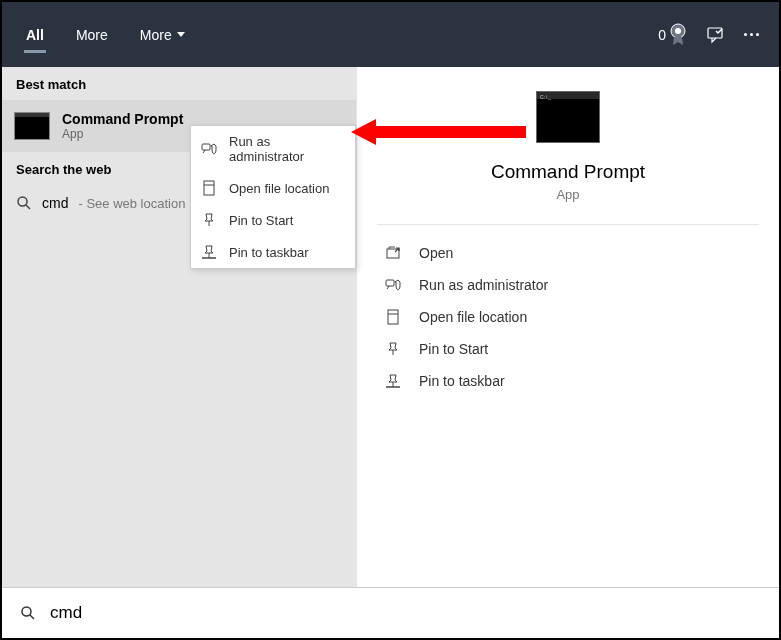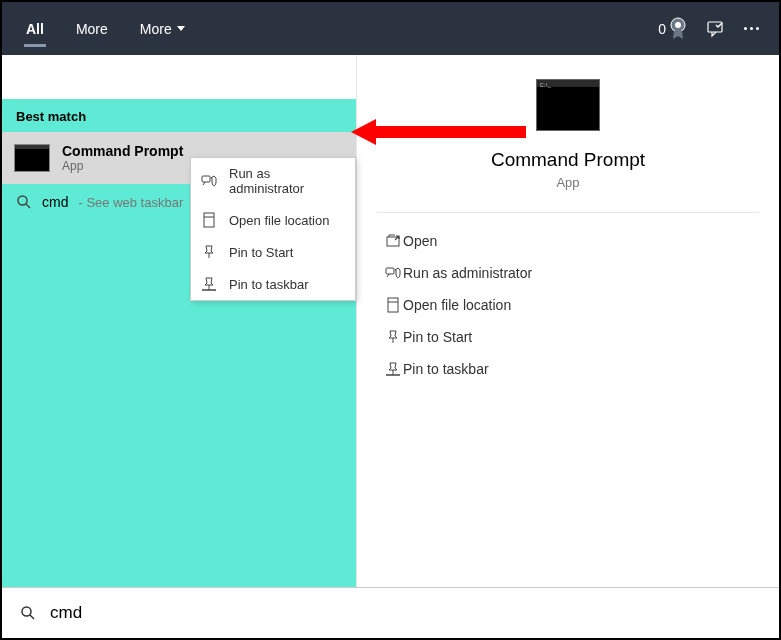--- a/index.html
+++ b/index.html
@@ -1,36 +1,36 @@
 <!DOCTYPE html>
 <html><head>
   <meta charset="utf-8">
   <style>
     * { margin: 0; padding: 0; box-sizing: border-box; font-family: 'Segoe UI', Tahoma, sans-serif; }
     body { width: 781px; height: 640px; background: #fff; border: 2px solid #000; position: relative; overflow: hidden; }
     
-    .topbar { height: 53px; background: #2b3340; display: flex; align-items: center; padding: 0 8px; color: #fff; }
+    .topbar { height: 65px; background: #2b3340; display: flex; align-items: center; padding: 0 8px; color: #fff; }
     .topbar-tab { padding: 0 16px; font-size: 14px; height: 53px; display: flex; align-items: center; cursor: pointer; position: relative; }
     .topbar-tab.active { font-weight: 600; }
     .topbar-tab.active::after { content: ''; position: absolute; bottom: 8px; left: 14px; right: 14px; height: 3px; background: #8a98ab; }
     .topbar-more { display: flex; align-items: center; gap: 5px; }
     .chevron-down { width: 0; height: 0; border-left: 4px solid transparent; border-right: 4px solid transparent; border-top: 5px solid #fff; }
     .topbar-spacer { flex: 1; }
     .topbar-right { display: flex; align-items: center; gap: 18px; padding-right: 12px; }
     .badge-circle { display: flex; align-items: center; gap:2px; }
     .badge-num { font-size: 14px; color: #fff; }
     .medal { width: 20px; height: 24px; position: relative; display:inline-block; }
     .medal svg { width: 100%; height:100%; }
     .feedback-icon svg { width: 20px; height: 20px; }
     .dots-icon { display: flex; gap: 3px; }
     .dots-icon span { width: 3px; height: 3px; border-radius: 50%; background: #fff; }
     
     .content { display: flex; height: 534px; }
     
-    .left-panel { width: 354px; background: #5eead4; position: relative; margin-top: 44px; }
+    .left-panel { width: 354px; background: #e5e5e5; position: relative; }
     .section-header { font-size: 13px; font-weight: 600; padding: 10px 14px 8px; color: #000; }
     .result-item { height: 52px; background: #d9d9d9; display: flex; align-items: center; padding: 0 12px; gap: 12px; }
     .cmd-thumb { width: 36px; height: 28px; background: #000; border: 1px solid #888; position: relative; }
     .cmd-thumb .titlebar { height: 4px; background: #333; }
     .result-text { display: flex; flex-direction: column; }
     .result-title { font-size: 14px; font-weight: 600; color: #000; }
     .result-sub { font-size: 12px; color: #666; }
     
     .web-item { display: flex; align-items: center; padding: 10px 14px; gap: 10px; font-size: 14px; }
     .search-glyph { width: 16px; height: 16px; }
@@ -43,21 +43,21 @@
     
     .right-panel { flex: 1; background: #fff; border-left: 1px solid #e5e5e5; padding: 24px 0 0; }
     .hero { display: flex; flex-direction: column; align-items: center; padding-bottom: 22px; border-bottom: 1px solid #e5e5e5; margin: 0 20px; }
     .hero-thumb { width: 64px; height: 52px; background: #000; border: 1px solid #666; margin-bottom: 18px; position: relative; }
     .hero-thumb .titlebar { height: 7px; background: #2a2a2a; }
     .hero-thumb .tdot { position: absolute; top: 2px; left: 3px; font-size: 5px; color: #ccc; letter-spacing: 0.5px;}
     .hero-title { font-size: 19px; color: #000; margin-bottom: 4px; }
     .hero-sub { font-size: 13px; color: #777; }
     
     .action-list { padding: 12px 0; }
-    .action-item { display: flex; align-items: center; padding: 8px 28px; gap: 2px; font-size: 14px; color: #333; cursor: pointer; }
+    .action-item { display: flex; align-items: center; padding: 8px 28px; gap: 18px; font-size: 14px; color: #333; cursor: pointer; }
     .action-icon { width: 16px; height: 16px; flex-shrink: 0; }
     
     .searchbar { position: absolute; bottom: 0; left: 0; right: 0; height: 51px; border-top: 1px solid #ccc; background: #fff; display: flex; align-items: center; padding: 0 18px; gap: 14px; }
     .search-input { flex: 1; border: none; font-size: 17px; outline: none; }
     
     .arrow-annotation { position: absolute; left: 349px; top: 115px; width: 180px; height: 30px; z-index: 30; pointer-events: none; }
     .arrow-annotation svg { width: 100%; height: 100%; }
     
     svg { display: block; }
   </style>
@@ -107,29 +107,30 @@
     <div class="section-header">Best match</div>
     <div class="result-item">
       <div class="cmd-thumb">
           <div class="titlebar"></div>
         </div>
       <div class="result-text">
         <span class="result-title">Command Prompt</span>
         <span class="result-sub">App</span>
       </div>
     </div>
+    <div class="section-header">Search the web</div>
     <div class="web-item">
       <span class="search-glyph">
         <svg viewBox="0 0 16 16" fill="none" stroke="#444" stroke-width="1.5">
             <circle cx="6.5" cy="6.5" r="4.5"></circle>
             <line x1="10" y1="10" x2="14" y2="14"></line>
           </svg>
       </span>
       <span class="web-query">cmd</span>
-        <span class="web-suffix"> - See web taskbar</span>
+        <span class="web-suffix"> - See web location</span>
     </div>
 
     <div class="context-menu">
       <div class="ctx-item">
         <span class="ctx-icon">
           <svg viewBox="0 0 16 16" fill="none" stroke="#444" stroke-width="1">
               <rect x="1" y="3" width="8" height="6" rx="1"></rect>
               <path d="M4 9 L2 12"></path>
               <path d="M10 5 L13 3 L15 5 L15 9 C15 12 13 13 13 13 C13 13 11 12 11 9 L11 5 Z" fill="#fff"></path>
             </svg>

